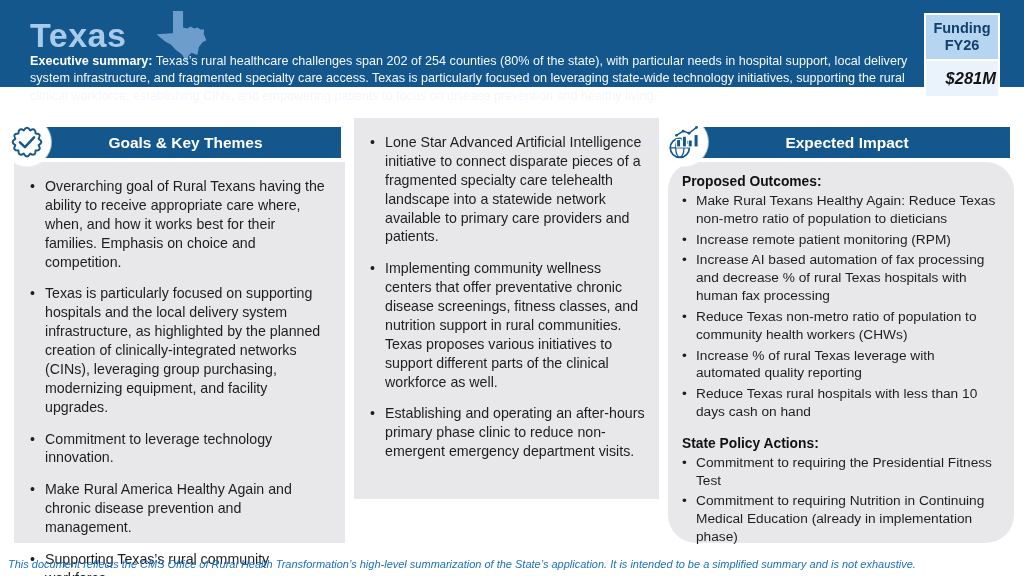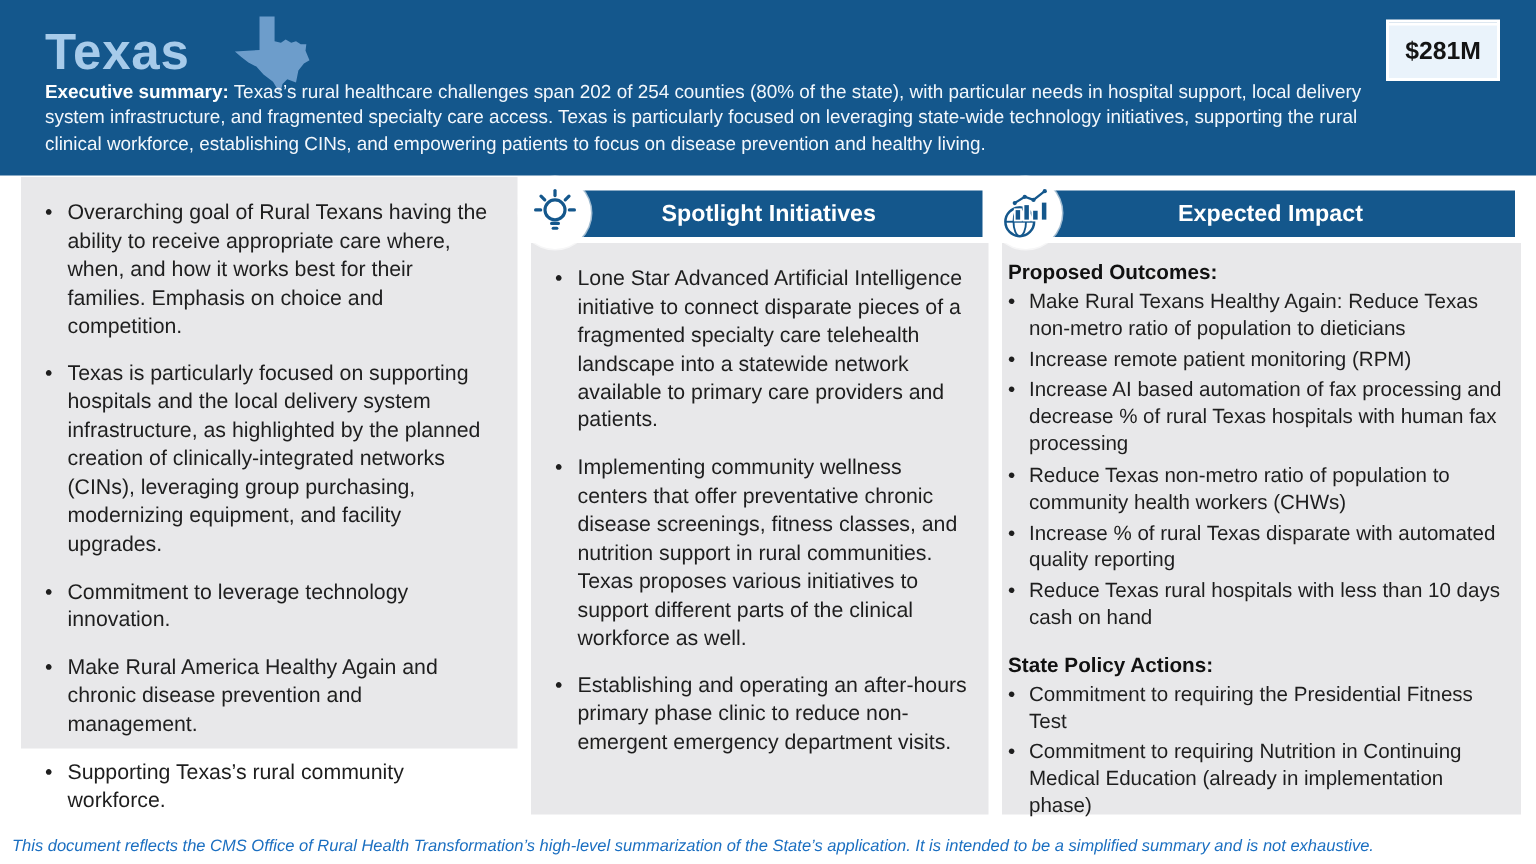--- a/index.html
+++ b/index.html
@@ -1,42 +1,42 @@
 <!DOCTYPE html>
 <html><head>
 <meta charset="utf-8">
 <style>
   * { margin:0; padding:0; box-sizing:border-box; }
   html,body { width:1024px; height:576px; }
   body { font-family:"Liberation Sans", sans-serif; background:#ffffff; }
   .page { position:relative; width:1024px; height:576px; background:#ffffff; overflow:hidden; }
 
   
-  .header { position:absolute; left:0; top:0; width:1024px; height:117px; background:#14578C; color:#fff; }
+  .header { position:absolute; left:0; top:0; width:1024px; height:87px; background:#14578C; color:#fff; }
   .title-row { position:absolute; left:30px; top:6px; display:flex; align-items:center; gap:26px; }
   .page-title { font-size:34px; font-weight:bold; color:#A7CBEA; letter-spacing:.5px; }
   .tx-shape { margin-top:4px; }
   .exec { position:absolute; left:30px; top:53px; width:878px; font-size:12.6px; line-height:1.37; color:#F2F7FC; }
   .exec b { font-weight:bold; color:#ffffff;text-align:right; }
 
   .funding-box { position:absolute; right:24px; top:13px; width:76px; border:2.5px solid #ffffff; }
   .funding-top { background:#B5D5F0; color:#123F6B; font-weight:bold; font-size:14.5px; line-height:1.15; text-align:center; padding:5px 2px 6px; }
-  .funding-bottom { background:#EAF3FB; color:#141414; font-weight:bold; font-size:16.5px; text-align:center; padding:8px 2px; border-top:2.5px solid #ffffff; }
+  .funding-bottom { background:#EAF3FB; color:#141414; font-weight:bold; font-size:16.5px; text-align:right; padding:8px 2px; border-top:2.5px solid #ffffff;font-style:italic; }
 
   
   .columns { position:absolute; left:14px; top:118px; display:grid; grid-template-columns:331px 305px 346px; gap:0 9px; }
   .col { position:relative; }
   .col-header { position:relative; height:44px; }
   .hdr-bar { position:absolute; left:16px; right:4px; top:9px; height:31px; background:#14578C; display:flex; align-items:center; justify-content:center; }
   .hdr-bar span { color:#ffffff; font-weight:bold; font-size:15.5px; }
   .icon-circle { position:absolute; left:-8px; top:0; width:48px; height:48px; background:#ffffff; border-radius:50%; display:flex; align-items:center; justify-content:center; z-index:2; box-shadow:0 0 0 1px rgba(255,255,255,.6); }
   .col:first-child .icon-circle { left:-11px; }
 
   .panel { background:#E8E8EA; height:381px; padding:15px 14px 10px 16px; }
-  .c3 .panel { padding:12px 12px 10px 4px; }
+  .c3 .panel { padding:12px 12px 10px 14px;border-radius:28px; }
 
   .bullet { display:flex; gap:7px; margin-bottom:13px; font-size:14.2px; line-height:1.33; color:#1E1E1E; }
   .bullet .dot { flex:0 0 8px; }
   .c3 .bullet { margin-bottom:3px; font-size:13.7px; line-height:1.3; gap:6px; }
   .group-heading { font-weight:bold; font-size:13.8px; color:#111; margin-bottom:3px; }
   .group { margin-bottom:15px; }
 
   
   .footer { position:absolute; left:8px; bottom:6px; font-size:11px; font-style:italic; color:#1B6FC1;margin-top:32px; }
 </style>
@@ -48,27 +48,39 @@
   <div class="header">
     <div class="title-row">
       <div class="page-title">Texas</div>
       <svg class="tx-shape" width="60" height="55" viewBox="0 0 100 104">
         <path fill="#6D9DCB" d="M33,2 L52,2 L52,33 L60,35 L66,31 L73,35 L79,33 L85,37 L92,37 L91,45 L96,57 L89,61 L82,70 L79,85 L68,81 L62,87 L59,99 L50,84 L38,75 L29,65 L19,60 L10,53 L2,46 L33,44 Z"></path>
       </svg>
     </div>
     <p class="exec"><b>Executive summary:</b><span> Texas’s rural healthcare challenges span 202 of 254 counties (80% of the state), with particular needs in hospital support, local delivery system infrastructure, and fragmented specialty care access.  Texas is particularly focused on leveraging state-wide technology initiatives, supporting the rural clinical workforce, establishing CINs, and empowering patients to focus on disease prevention and healthy living.</span></p>
 
     <div class="funding-box">
+      <div class="funding-top">Funding FY26</div>
       <div class="funding-bottom">$281M</div>
     </div>
   </div>
 
   <div class="columns">
 
     <div class="col c1">
+      <div class="col-header">
+        <div class="icon-circle">
+          <svg width="40" height="40" viewBox="0 0 48 48">
+            <path d="M38,20.2 Q44.5,24 38,27.8 Q41.8,34.3 34.3,34.3 Q34.3,41.8 27.8,38 Q24,44.5 20.2,38 Q13.7,41.8 13.7,34.3 Q6.2,34.3 10,27.8 Q3.5,24 10,20.2 Q6.2,13.7 13.7,13.7 Q13.7,6.2 20.2,10 Q24,3.5 27.8,10 Q34.3,6.2 34.3,13.7 Q41.8,13.7 38,20.2 Z" fill="none" stroke="#14578C" stroke-width="2.4" stroke-linejoin="round"></path>
+            <path d="M15.5,24.5 L21.5,30.2 L32.5,18.5" fill="none" stroke="#14578C" stroke-width="3" stroke-linecap="round" stroke-linejoin="round"></path>
+          </svg>
+        </div>
+        <div class="hdr-bar">
+            <span>Goals &amp; Key Themes</span>
+          </div>
+      </div>
       <div class="panel">
         <div class="bullet">
             <span class="dot">•</span>
             <span>Overarching goal of Rural Texans having the ability to receive appropriate care where, when, and how it works best for their families. Emphasis on choice and competition.</span>
           </div>
         <div class="bullet">
             <span class="dot">•</span>
             <span>Texas is particularly focused on supporting hospitals and the local delivery system infrastructure, as highlighted by the planned creation of clinically-integrated networks (CINs), leveraging group purchasing, modernizing equipment, and facility upgrades.</span>
           </div>
         <div class="bullet">
@@ -80,37 +92,20 @@
             <span>Make Rural America Healthy Again and chronic disease prevention and management.</span>
           </div>
         <div class="bullet">
             <span class="dot">•</span>
             <span>Supporting Texas’s rural community workforce.</span>
           </div>
       </div>
     </div>
 
     <div class="col c2">
-      <div class="col-header">
-        <div class="icon-circle">
-          <svg width="40" height="40" viewBox="0 0 48 48">
-            <circle cx="24" cy="21.5" r="8" fill="none" stroke="#14578C" stroke-width="2.5"></circle>
-            <rect x="20" y="31" width="8" height="2.6" rx="1.3" fill="#14578C"></rect>
-            <rect x="21.3" y="35" width="5.4" height="2.4" rx="1.2" fill="#14578C"></rect>
-            <line x1="24" y1="6" x2="24" y2="10" stroke="#14578C" stroke-width="2.6" stroke-linecap="round"></line>
-            <line x1="8.5" y1="21.5" x2="12.5" y2="21.5" stroke="#14578C" stroke-width="2.6" stroke-linecap="round"></line>
-            <line x1="35.5" y1="21.5" x2="39.5" y2="21.5" stroke="#14578C" stroke-width="2.6" stroke-linecap="round"></line>
-            <line x1="12.8" y1="10.5" x2="15.8" y2="13.5" stroke="#14578C" stroke-width="2.6" stroke-linecap="round"></line>
-            <line x1="35.2" y1="10.5" x2="32.2" y2="13.5" stroke="#14578C" stroke-width="2.6" stroke-linecap="round"></line>
-          </svg>
-        </div>
-        <div class="hdr-bar">
-            <span>Spotlight Initiatives</span>
-          </div>
-      </div>
       <div class="panel">
         <div class="bullet">
             <span class="dot">•</span>
             <span>Lone Star Advanced Artificial Intelligence initiative to connect disparate pieces of a fragmented specialty care telehealth landscape into a statewide network available to primary care providers and patients.</span>
           </div>
         <div class="bullet">
             <span class="dot">•</span>
             <span>Implementing community wellness centers that offer preventative chronic disease screenings, fitness classes, and nutrition support in rural communities. Texas proposes various initiatives to support different parts of the clinical workforce as well.</span>
           </div>
         <div class="bullet">
@@ -156,21 +151,21 @@
           <div class="bullet">
               <span class="dot">•</span>
               <span>Increase AI based automation of fax processing and decrease % of rural Texas hospitals with human fax processing</span>
             </div>
           <div class="bullet">
               <span class="dot">•</span>
               <span>Reduce Texas non-metro ratio of population to community health workers (CHWs)</span>
             </div>
           <div class="bullet">
               <span class="dot">•</span>
-              <span>Increase % of rural Texas disparate with automated quality reporting</span>
+              <span>Increase % of rural Texas leverage with automated quality reporting</span>
             </div>
           <div class="bullet">
               <span class="dot">•</span>
               <span>Reduce Texas rural hospitals with less than 10 days cash on hand</span>
             </div>
         </div>
         <div class="group">
           <div class="group-heading">State Policy Actions:</div>
           <div class="bullet">
               <span class="dot">•</span>

